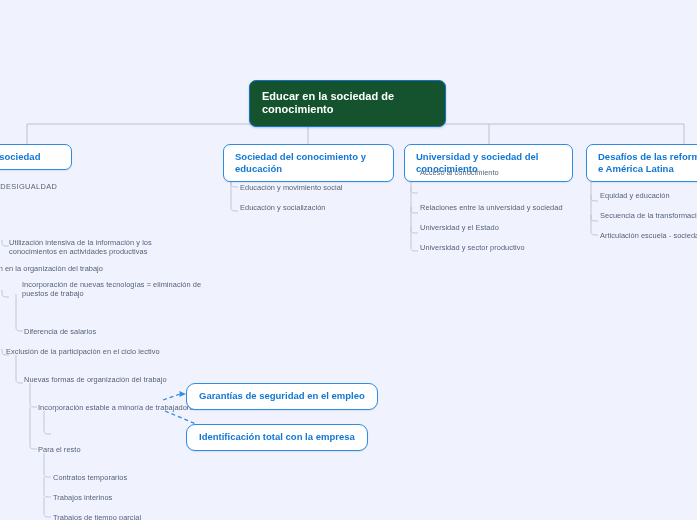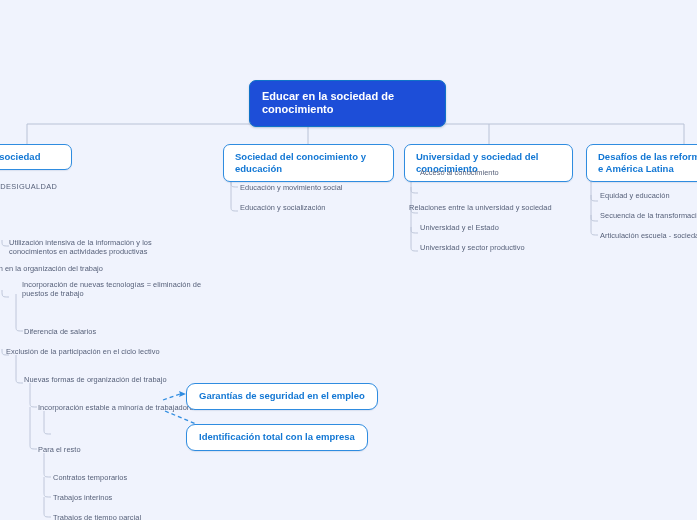--- a/index.html
+++ b/index.html
@@ -33,21 +33,21 @@
 
   
   .node {
     position: absolute;
     box-sizing: border-box;
     border-radius: 7px;
     white-space: nowrap;
   }
 
   .node.root {
-    background: #1d4ed8;
+    background: #14532d;
     border: 1px solid #0f73c8;
     color: #ffffff;
     font-weight: bold;
     font-size: 11px;
     line-height: 13px;
     padding: 9px 12px 10px 12px;
     box-shadow: 0 1px 2px rgba(40,70,120,0.25);
     white-space: normal;
   }
 
@@ -189,21 +189,21 @@
   <div class="leaf" style="left:53px; top:493px;">Trabajos interinos</div>
 
   <div class="leaf" style="left:53px; top:513px;">Trabajos de tiempo parcial</div>
 
   <div class="leaf" style="left:240px; top:183px;">Educación y movimiento social</div>
 
   <div class="leaf" style="left:240px; top:203px;">Educación y socialización</div>
 
   <div class="leaf" style="left:420px; top:168px;">Acceso al conocimiento</div>
 
-  <div class="leaf" style="left:409px; top:203px;">Relaciones entre la universidad y sociedad</div>
+  <div class="leaf" style="left:420px; top:203px;">Relaciones entre la universidad y sociedad</div>
 
   <div class="leaf" style="left:420px; top:223px;">Universidad y el Estado</div>
 
   <div class="leaf" style="left:420px; top:243px;">Universidad y sector productivo</div>
 
   <div class="leaf" style="left:600px; top:191px;">Equidad y educación</div>
 
   <div class="leaf" style="left:600px; top:211px;">Secuencia de la transformación e</div>
 
   <div class="leaf" style="left:600px; top:231px;">Articulación escuela - sociedad</div>

